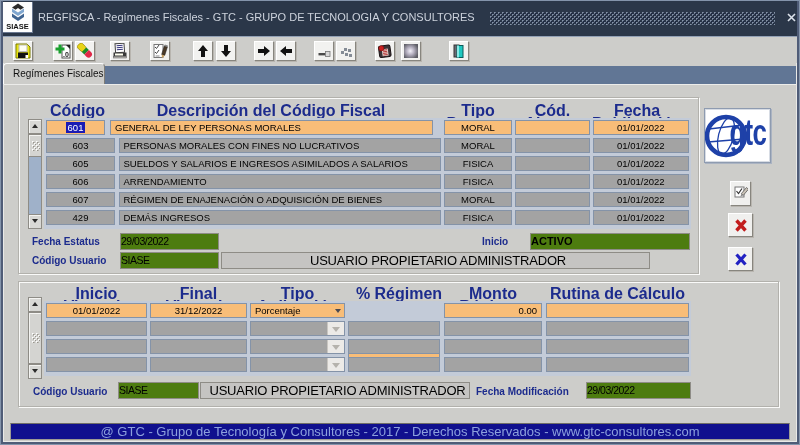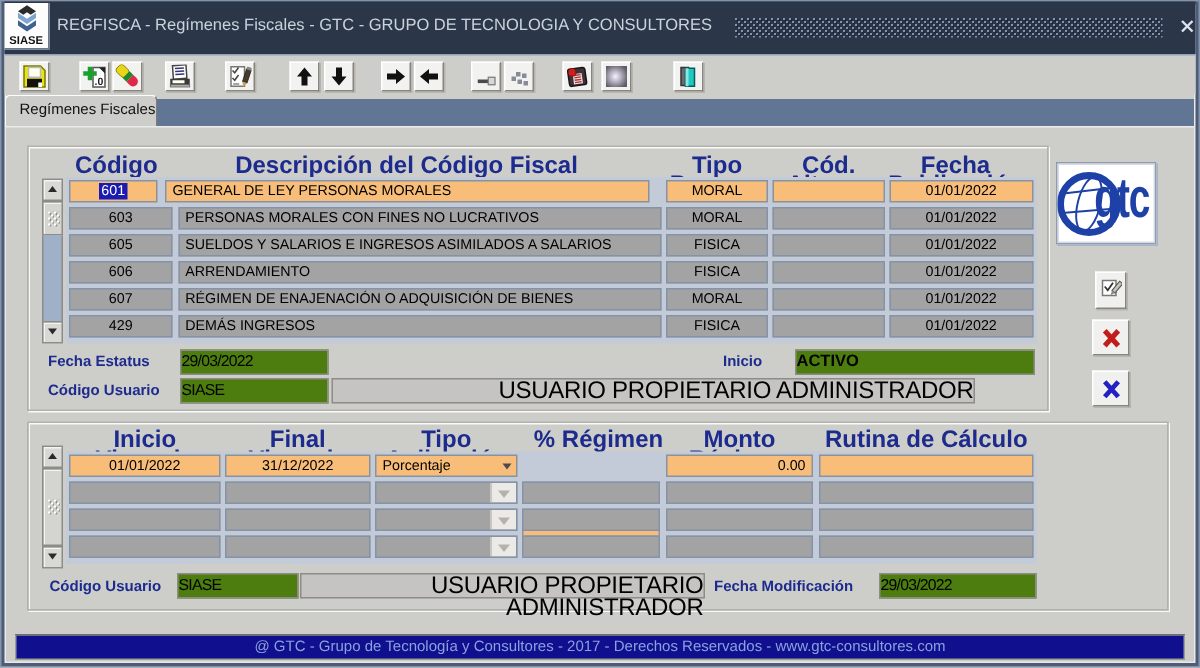--- a/index.html
+++ b/index.html
@@ -45,21 +45,21 @@
 
 .gridbg { position:absolute; background:#c3cbd8; }
 .cell { position:absolute; height:15px; background:#a3a3a3; border:1px solid #8493a8; font-size:9.5px; color:#000; line-height:13px; overflow:hidden; white-space:nowrap; }
 .cell.c { text-align:center; }
 .cell.l { padding-left:4px; }
 .cell.r { text-align:right; padding-right:4px; }
 .orange { background:#f8bd78 !important; }
 
 .lbl { font-size:10px; font-weight:bold; color:#1c2b8d; white-space:nowrap; }
 .fld { position:absolute; height:17px; background:#4d7c0f; border:1px solid #8e8c86; font-size:10.5px; letter-spacing:-0.5px; color:#000; text-align:left; line-height:15px; }
-.gray { background:#c5c4c2 !important; text-align:right; padding-left:5px; font-size:16px; letter-spacing:-0.2px; }
+.gray { background:#c5c4c2 !important; text-align:center; padding-left:5px; font-size:13px; letter-spacing:-0.2px; }
 
 .sbtn { position:absolute; width:14px; height:15px; background:#d8d8d5; border:1px solid #8e8c86; }
 .sbtn { box-shadow: inset 1px 1px 0 #f4f4f2; }
 .sbtn:after { content:""; position:absolute; left:2.5px; border-left:3.5px solid transparent; border-right:3.5px solid transparent; }
 .sbtn.up:after { top:4px; border-bottom:4.5px solid #2a2a2a; }
 .sbtn.dn:after { top:4px; border-top:4.5px solid #2a2a2a; }
 .sthumb { position:absolute; width:14px; background:#d4d4d1; border:1px solid #8e8c86;
   box-shadow: inset 1px 1px 0 #f4f4f2; }
 .sthumb:after { content:""; position:absolute; left:3px; top:50%; margin-top:-5px; width:8px; height:10px;
   background-image: radial-gradient(circle at 0.7px 0.7px, #fff 0.7px, transparent 0.95px),
@@ -70,21 +70,21 @@
 .strack { position:absolute; width:14px; background:#9fb1c9; border:1px solid #8e8c86; border-top:none; border-bottom:none; }
 
 .combo-arrow { position:absolute; right:3px; top:5px; width:0; height:0;
   border-left:3.5px solid transparent; border-right:3.5px solid transparent; border-top:4.5px solid #4a4a52; }
 .combo-zone { position:absolute; right:0; top:0; width:17px; height:100%; background:#eceae7; border-left:1px solid #c9c6c1; }
 .combo-zone:after { content:""; position:absolute; left:4px; top:5px; border-left:4px solid transparent; border-right:4px solid transparent; border-top:5px solid #b5b2ac; }
 
 #gtclogo { left:704px; top:108px; width:67px; height:55px; background:#fff; border:1px solid #8e9bb0; box-shadow: inset 0 0 0 1px #d7dce4, 1px 1px 0 #aab3c2; }
 .sidebtn { position:absolute; background:#f0f0ee; border-top:1px solid #fff; border-left:1px solid #fff; border-right:1px solid #87857e; border-bottom:1px solid #87857e; box-shadow:1px 1px 0 #b8b5af; text-align:center; }
 #statusbar { left:10px; top:423px; width:780px; height:17px; background:#10108e; border:1px solid #9d9b94; border-top-color:#6f6d67;
-  text-align:center; font-size:10px; color:#8ca0dd; line-height:15px; }
+  text-align:center; font-size:13px; color:#8ca0dd; line-height:15px; }
 </style>
 </head>
 <body>
 <div class="abs" id="frame"></div>
 <div class="abs" id="title"></div>
 <div class="abs" id="dots"></div>
 <div class="abs" id="titletext">REGFISCA - Regímenes Fiscales - GTC - GRUPO DE TECNOLOGIA Y CONSULTORES</div>
 <div class="abs" id="closex"><svg width="9" height="9" viewBox="0 0 9 9" style="margin-top:13px;">
       <path d="M1 1 L8 8 M8 1 L1 8" stroke="#dde3ec" stroke-width="1.6"></path>
     </svg></div>

